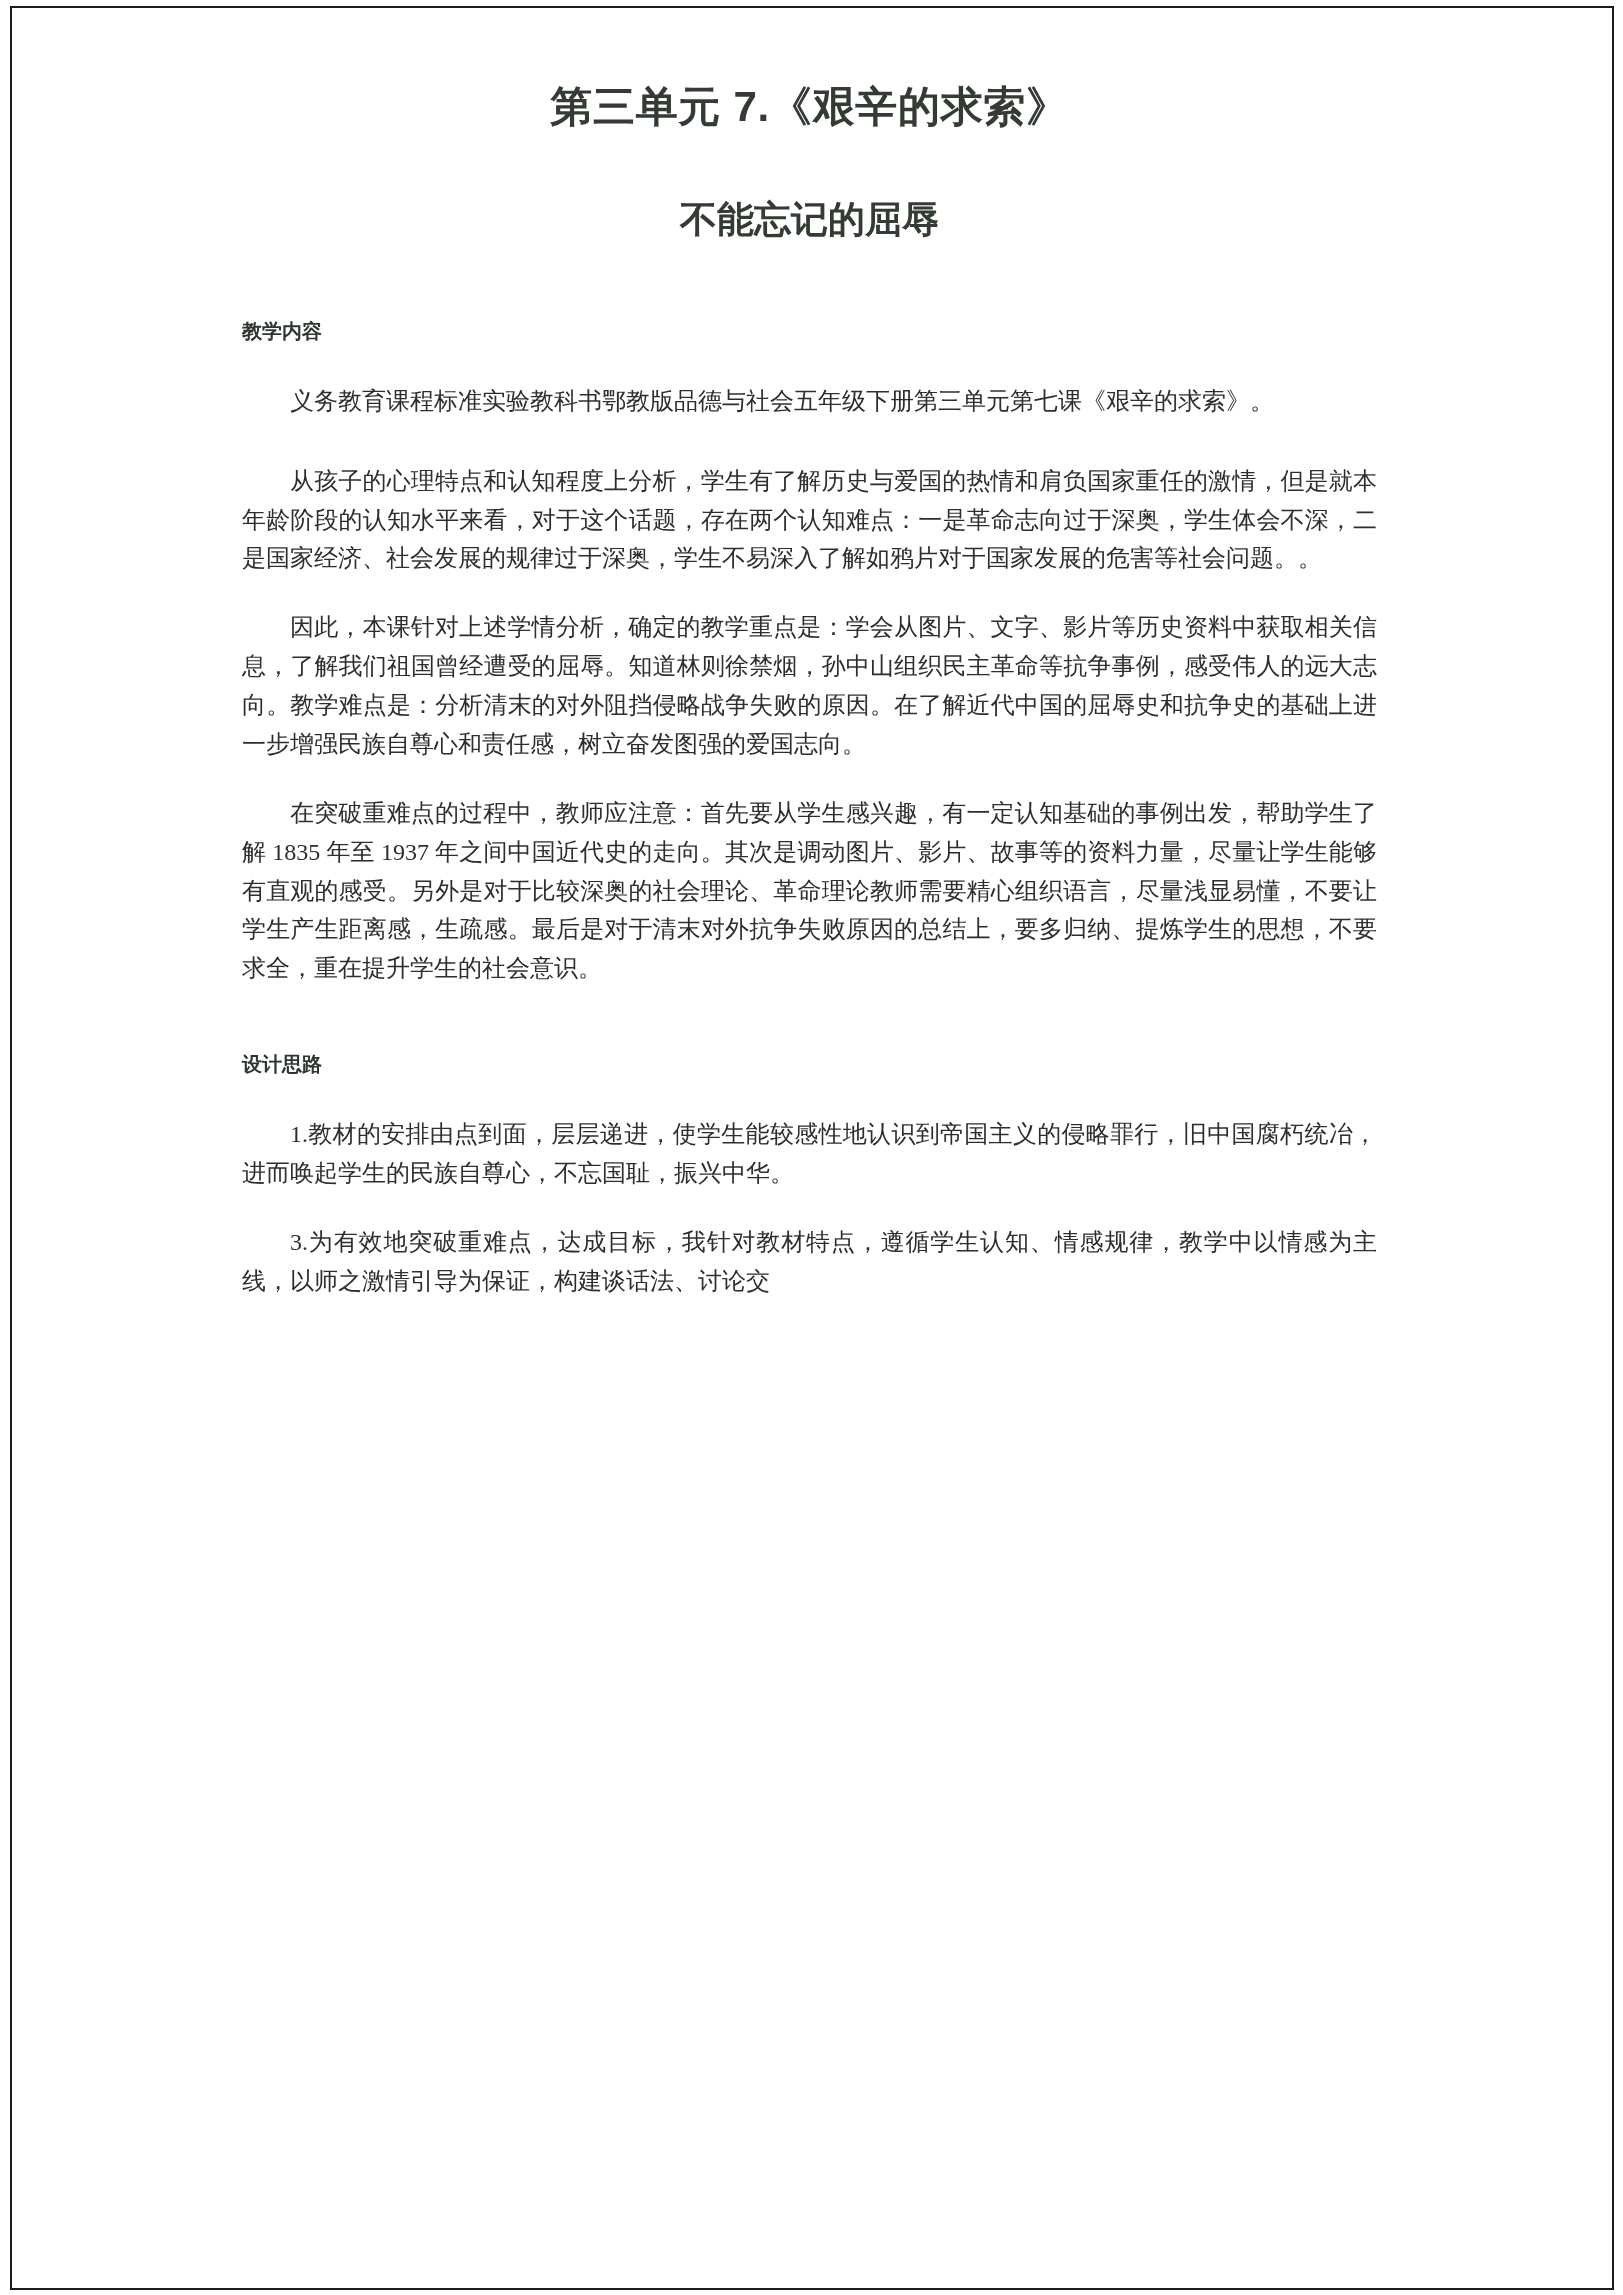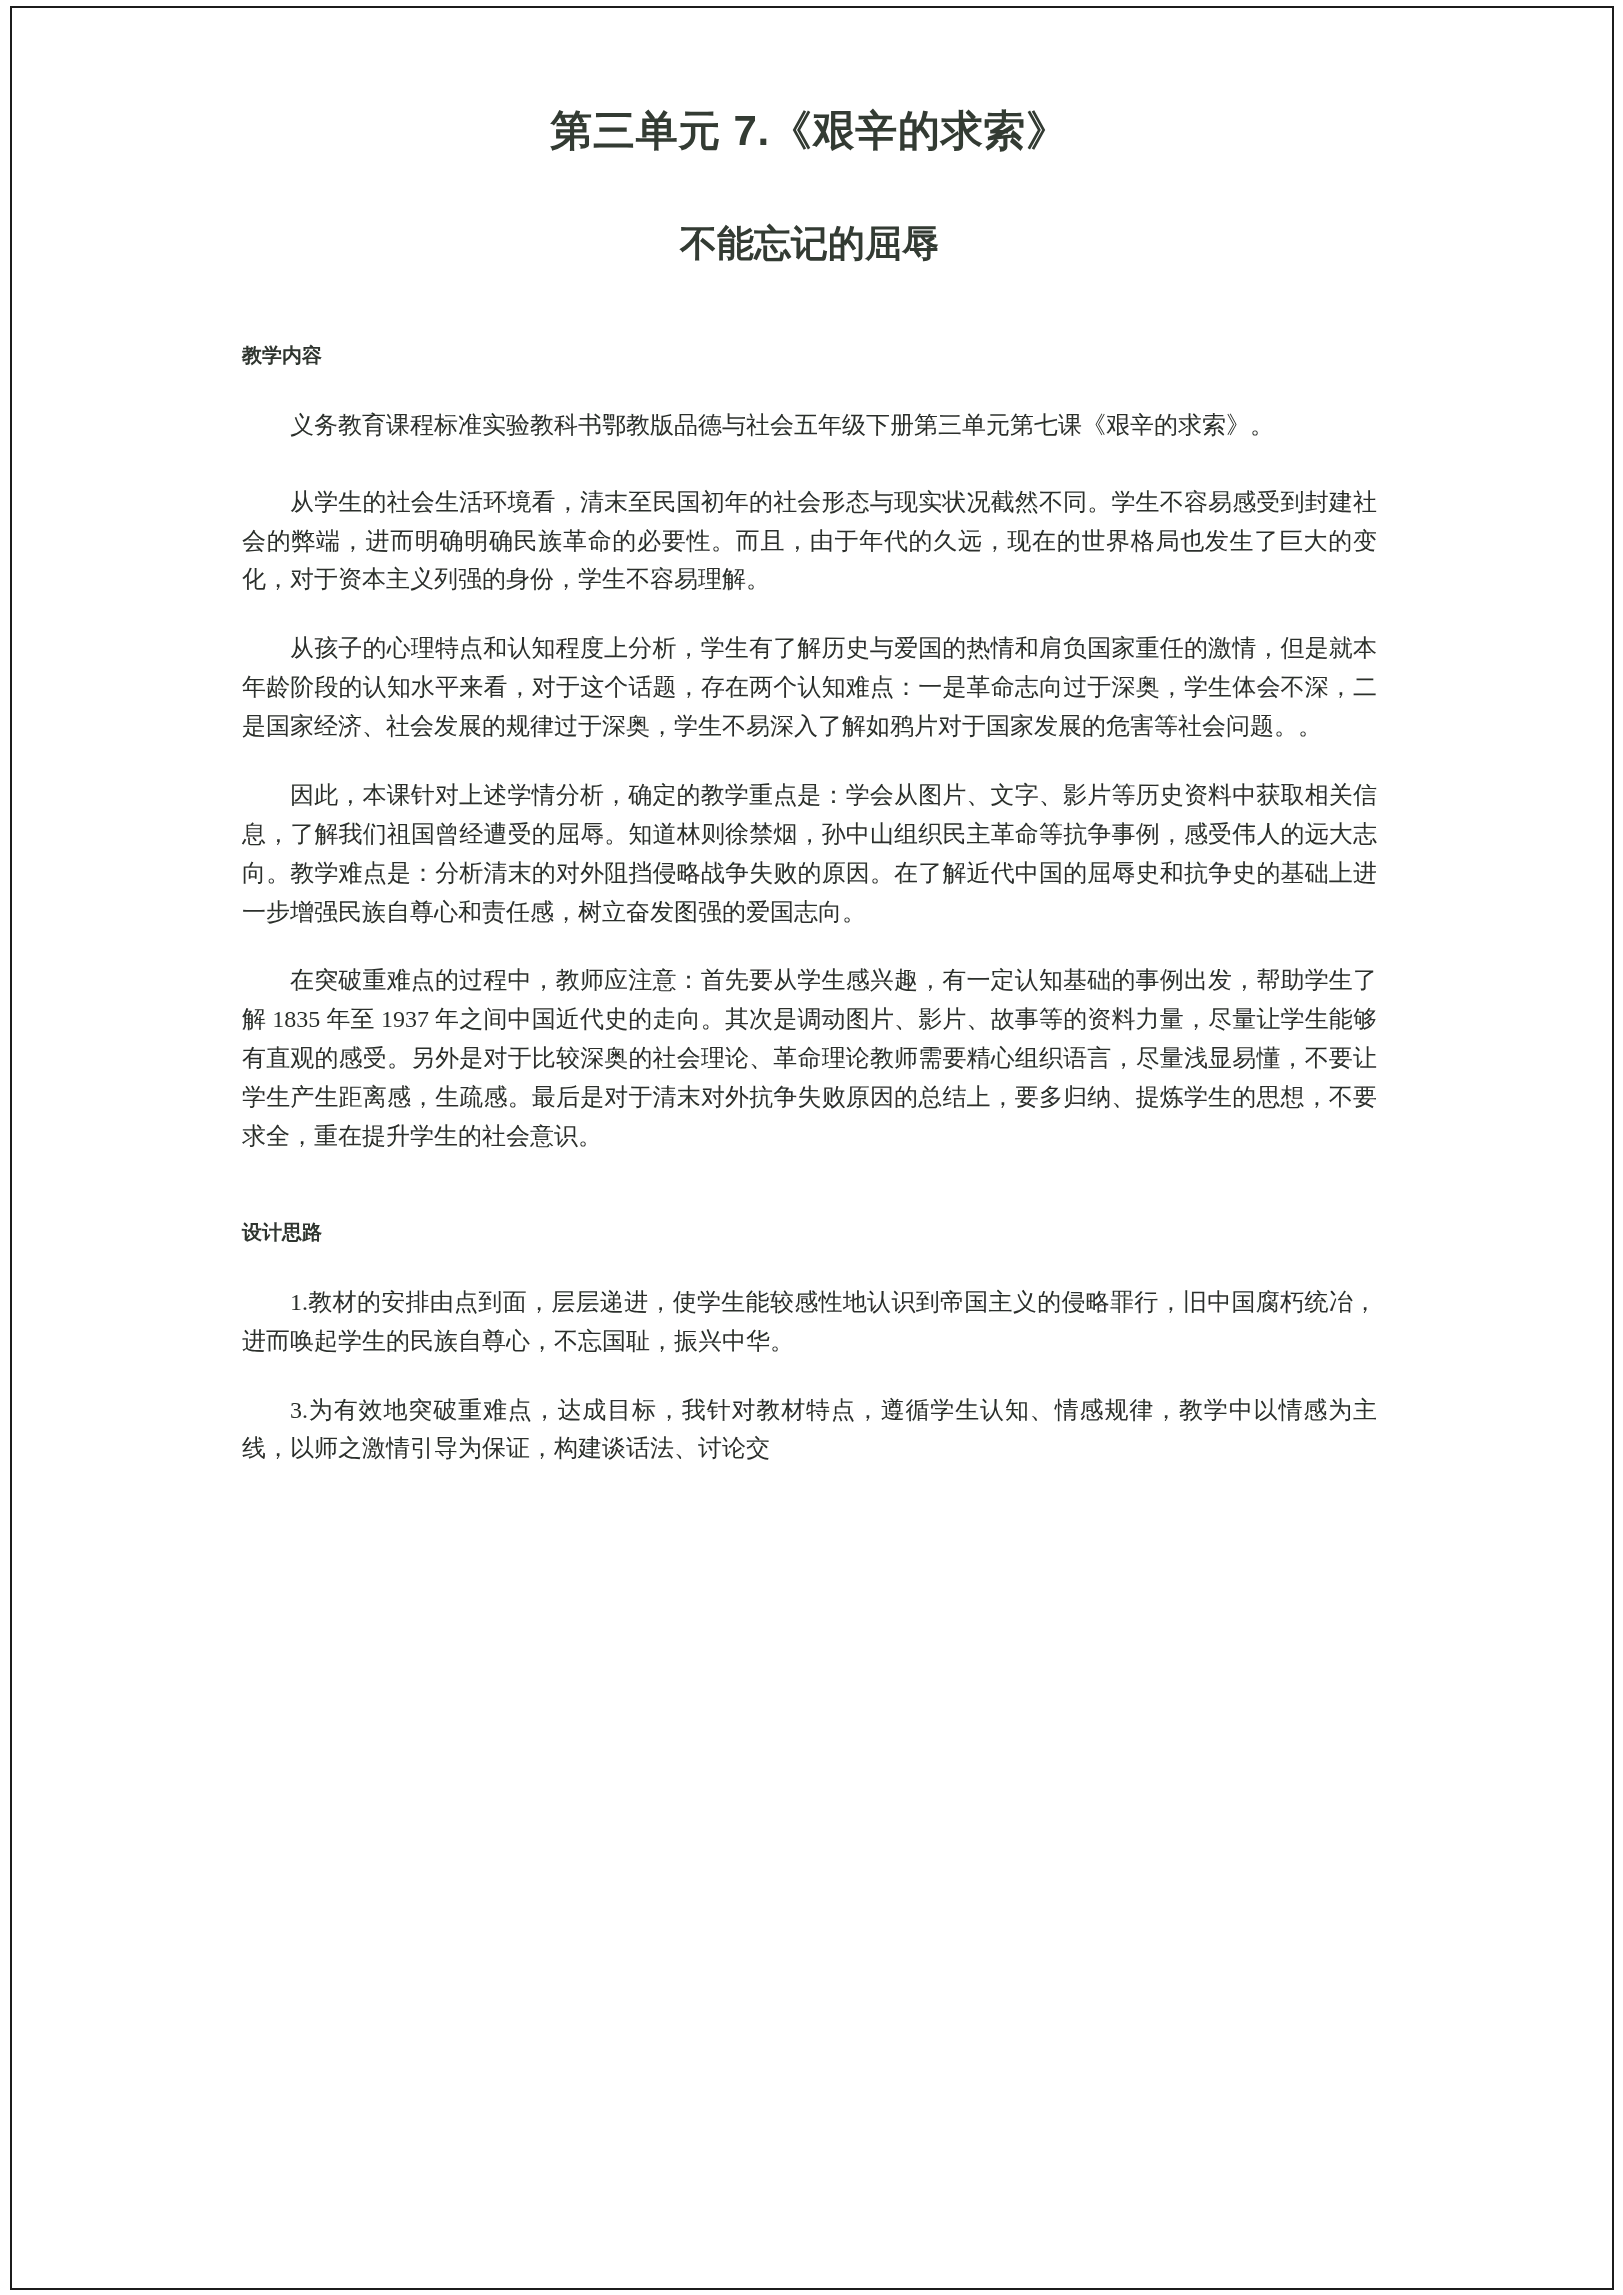--- a/index.html
+++ b/index.html
@@ -32,21 +32,21 @@
 
   .content {
     position: absolute;
     left: 242px;
     top: 0;
     width: 1135px;
   }
 
   .doc-title {
     margin: 0;
-    padding-top: 107px;
+    padding-top: 83px;
     text-align: center;
     font-size: 42px;
     line-height: 1.15;
     font-weight: bold;
     color: #333b33;
     letter-spacing: 0.7px;
     font-family: "Liberation Sans", "DejaVu Sans", sans-serif;
   }
 
   .doc-subtitle {
@@ -100,21 +100,20 @@
 
     <h1 class="doc-title">第三单元  7.《艰辛的求索》</h1>
 
     <h2 class="doc-subtitle">不能忘记的屈辱</h2>
 
     <h3 class="section-heading heading-content">教学内容</h3>
     <div class="spacer-after-heading"></div>
     <p class="body-par par-gap-sm">义务教育课程标准实验教科书鄂教版品德与社会五年级下册第三单元第七课《艰辛的求索》。</p>
 
     <div class="spacer-after-heading"></div>
-    <p class="body-par par-gap-sm">从学生的社会生活环境看，清末至民国初年的社会形态与现实状况截然不同。学生不容易感受到封建社会的弊端，进而明确明确民族革命的必要性。而且，由于年代的久远，现在的世界格局也发生了巨大的变化，对于资本主义列强的身份，学生不容易理解。</p>
     <p class="body-par par-gap">从孩子的心理特点和认知程度上分析，学生有了解历史与爱国的热情和肩负国家重任的激情，但是就本年龄阶段的认知水平来看，对于这个话题，存在两个认知难点：一是革命志向过于深奥，学生体会不深，二是国家经济、社会发展的规律过于深奥，学生不易深入了解如鸦片对于国家发展的危害等社会问题。。</p>
     <p class="body-par par-gap">因此，本课针对上述学情分析，确定的教学重点是：学会从图片、文字、影片等历史资料中获取相关信息，了解我们祖国曾经遭受的屈辱。知道林则徐禁烟，孙中山组织民主革命等抗争事例，感受伟人的远大志向。教学难点是：分析清末的对外阻挡侵略战争失败的原因。在了解近代中国的屈辱史和抗争史的基础上进一步增强民族自尊心和责任感，树立奋发图强的爱国志向。</p>
     <p class="body-par par-gap">在突破重难点的过程中，教师应注意：首先要从学生感兴趣，有一定认知基础的事例出发，帮助学生了解 1835 年至 1937 年之间中国近代史的走向。其次是调动图片、影片、故事等的资料力量，尽量让学生能够有直观的感受。另外是对于比较深奥的社会理论、革命理论教师需要精心组织语言，尽量浅显易懂，不要让学生产生距离感，生疏感。最后是对于清末对外抗争失败原因的总结上，要多归纳、提炼学生的思想，不要求全，重在提升学生的社会意识。</p>
 
     <h3 class="section-heading heading-design">设计思路</h3>
     <div class="spacer-after-heading"></div>
     <p class="body-par par-gap-sm">1.教材的安排由点到面，层层递进，使学生能较感性地认识到帝国主义的侵略罪行，旧中国腐朽统冶，进而唤起学生的民族自尊心，不忘国耻，振兴中华。</p>
     <p class="body-par par-gap">3.为有效地突破重难点，达成目标，我针对教材特点，遵循学生认知、情感规律，教学中以情感为主线，以师之激情引导为保证，构建谈话法、讨论交</p>
 
   </div>

